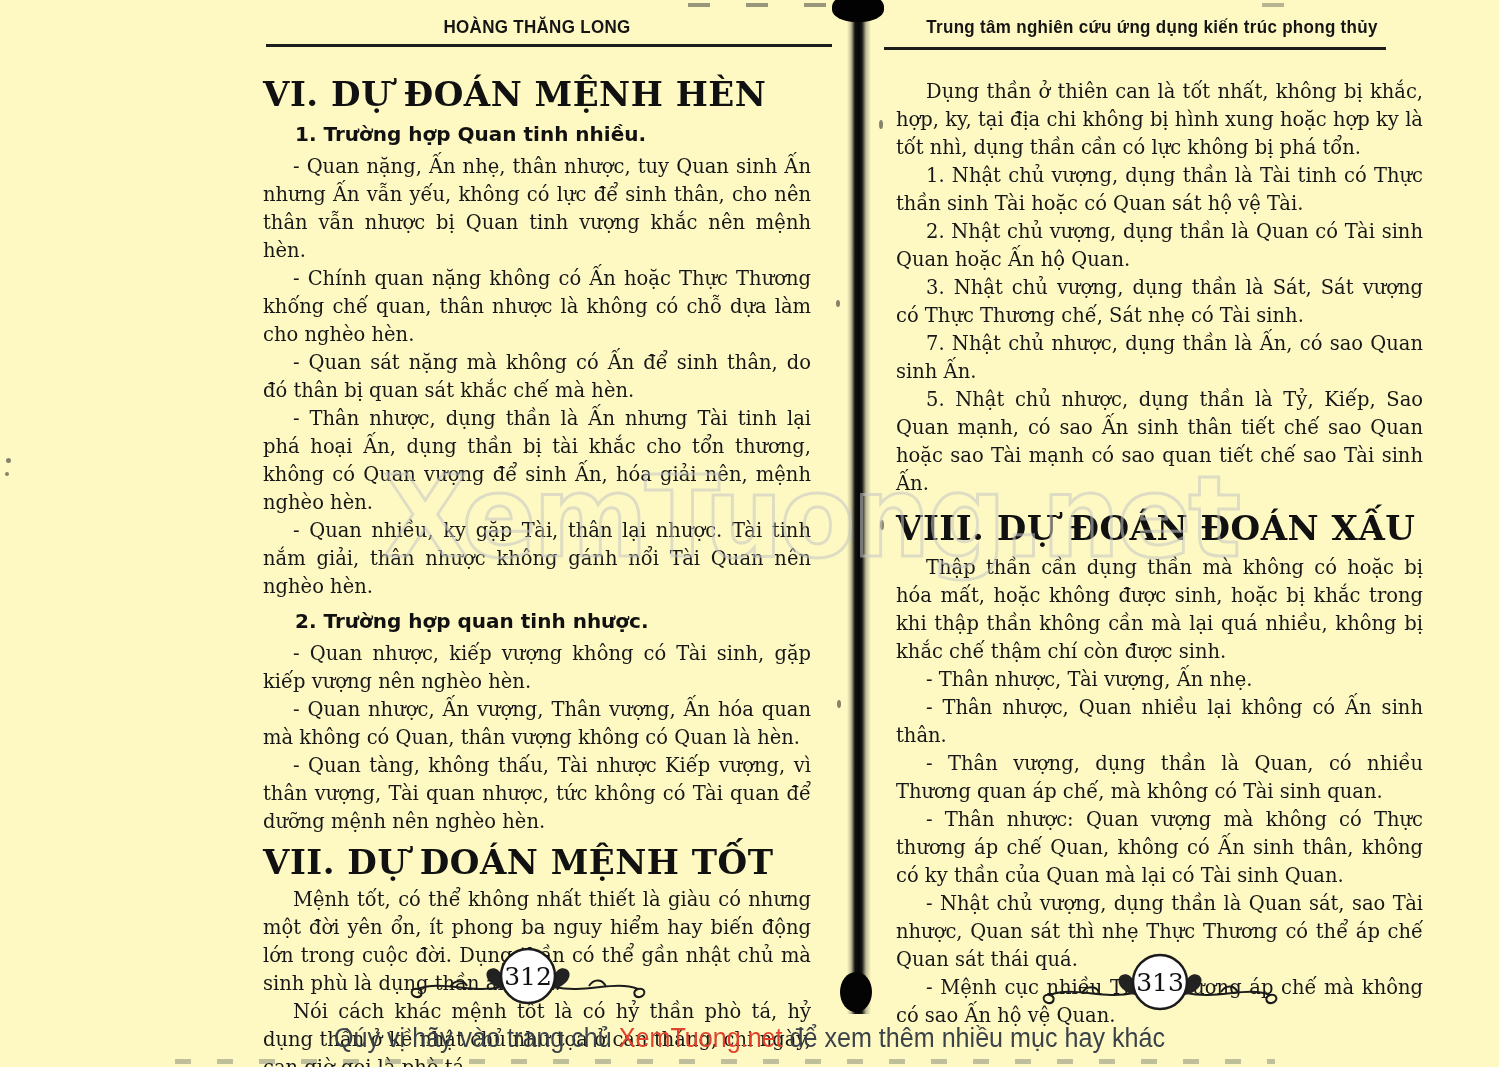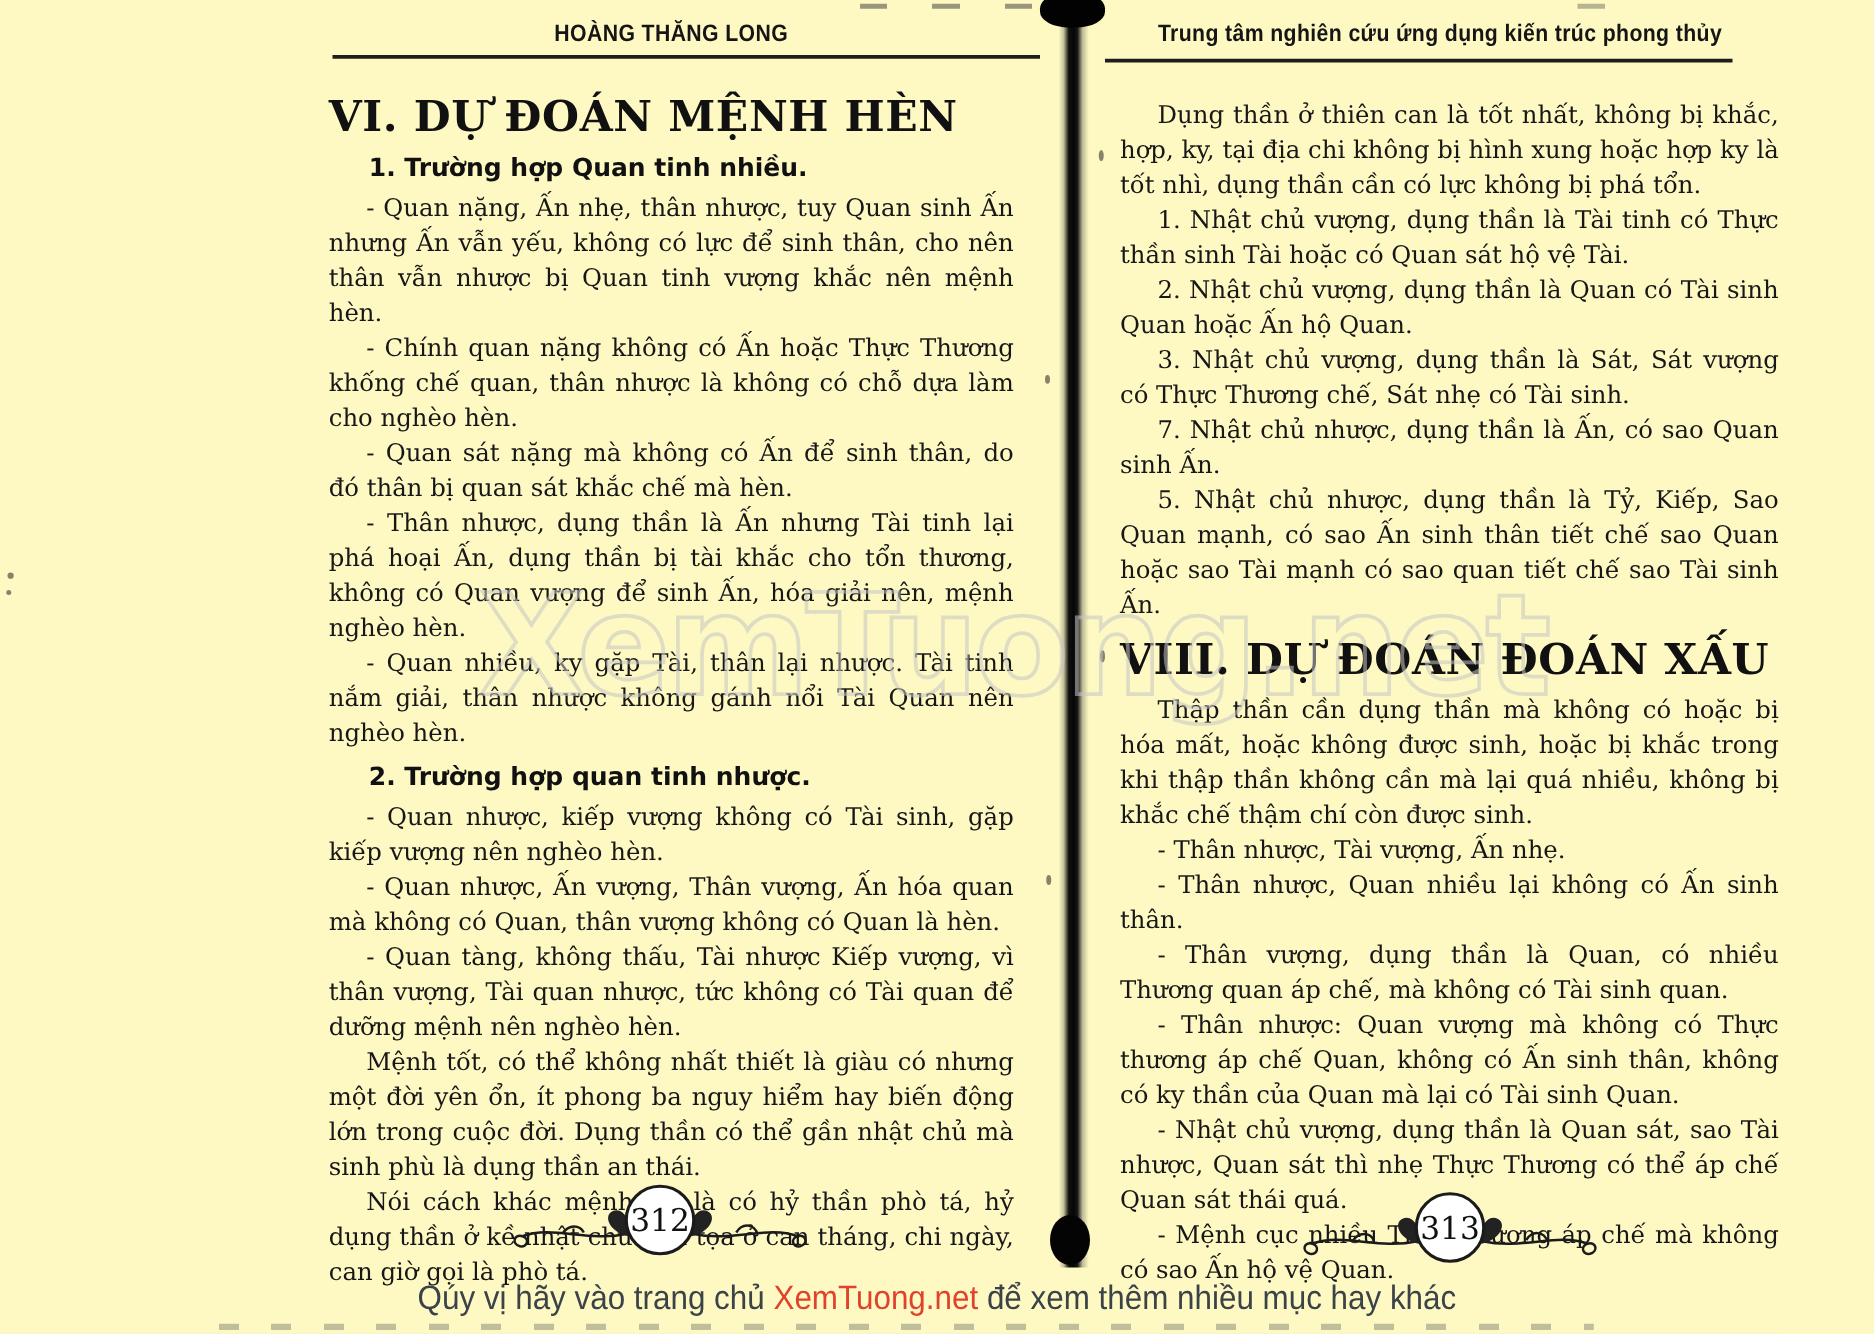--- a/index.html
+++ b/index.html
@@ -74,20 +74,21 @@
     <h2 class="sub">1. Trường hợp Quan tinh nhiều.</h2>
     <p>- Quan nặng, Ấn nhẹ, thân nhược, tuy Quan sinh Ấn nhưng Ấn vẫn yếu, không có lực để sinh thân, cho nên thân vẫn nhược bị Quan tinh vượng khắc nên mệnh hèn.</p>
     <p>- Chính quan nặng không có Ấn hoặc Thực Thương khống chế quan, thân nhược là không có chỗ dựa làm cho nghèo hèn.</p>
     <p>- Quan sát nặng mà không có Ấn để sinh thân, do đó thân bị quan sát khắc chế mà hèn.</p>
     <p>- Thân nhược, dụng thần là Ấn nhưng Tài tinh lại phá hoại Ấn, dụng thần bị tài khắc cho tổn thương, không có Quan vượng để sinh Ấn, hóa giải nên, mệnh nghèo hèn.</p>
     <p>- Quan nhiều, ky gặp Tài, thân lại nhược. Tài tinh nắm giải, thân nhược không gánh nổi Tài Quan nên nghèo hèn.</p>
     <h2 class="sub">2. Trường hợp quan tinh nhược.</h2>
     <p>- Quan nhược, kiếp vượng không có Tài sinh, gặp kiếp vượng nên nghèo hèn.</p>
     <p>- Quan nhược, Ấn vượng, Thân vượng, Ấn hóa quan mà không có Quan, thân vượng không có Quan là hèn.</p>
     <p>- Quan tàng, không thấu, Tài nhược Kiếp vượng, vì thân vượng, Tài quan nhược, tức không có Tài quan để dưỡng mệnh nên nghèo hèn.</p>
+    <h1 class="sec mid">VII. DỰ DOÁN MỆNH TỐT</h1>
     <p>Mệnh tốt, có thể không nhất thiết là giàu có nhưng một đời yên ổn, ít phong ba nguy hiểm hay biến động lớn trong cuộc đời. Dụng thần có thể gần nhật chủ mà sinh phù là dụng thần an thái.</p>
     <p>Nói cách khác mệnh tốt là có hỷ thần phò tá, hỷ dụng thần ở kề nhật chủ như tọa ở can tháng, chi ngày, can giờ gọi là phò tá.</p>
   </div>
 
   <div class="col" style="left:896px;top:78px;width:527px;">
     <p>Dụng thần ở thiên can là tốt nhất, không bị khắc, hợp, ky, tại địa chi không bị hình xung hoặc hợp ky là tốt nhì, dụng thần cần có lực không bị phá tổn.</p>
     <p>1. Nhật chủ vượng, dụng thần là Tài tinh có Thực thần sinh Tài hoặc có Quan sát hộ vệ Tài.</p>
     <p>2. Nhật chủ vượng, dụng thần là Quan có Tài sinh Quan hoặc Ấn hộ Quan.</p>
     <p>3. Nhật chủ vượng, dụng thần là Sát, Sát vượng có Thực Thương chế, Sát nhẹ có Tài sinh.</p>
     <p>7. Nhật chủ nhược, dụng thần là Ấn, có sao Quan sinh Ấn.</p>

